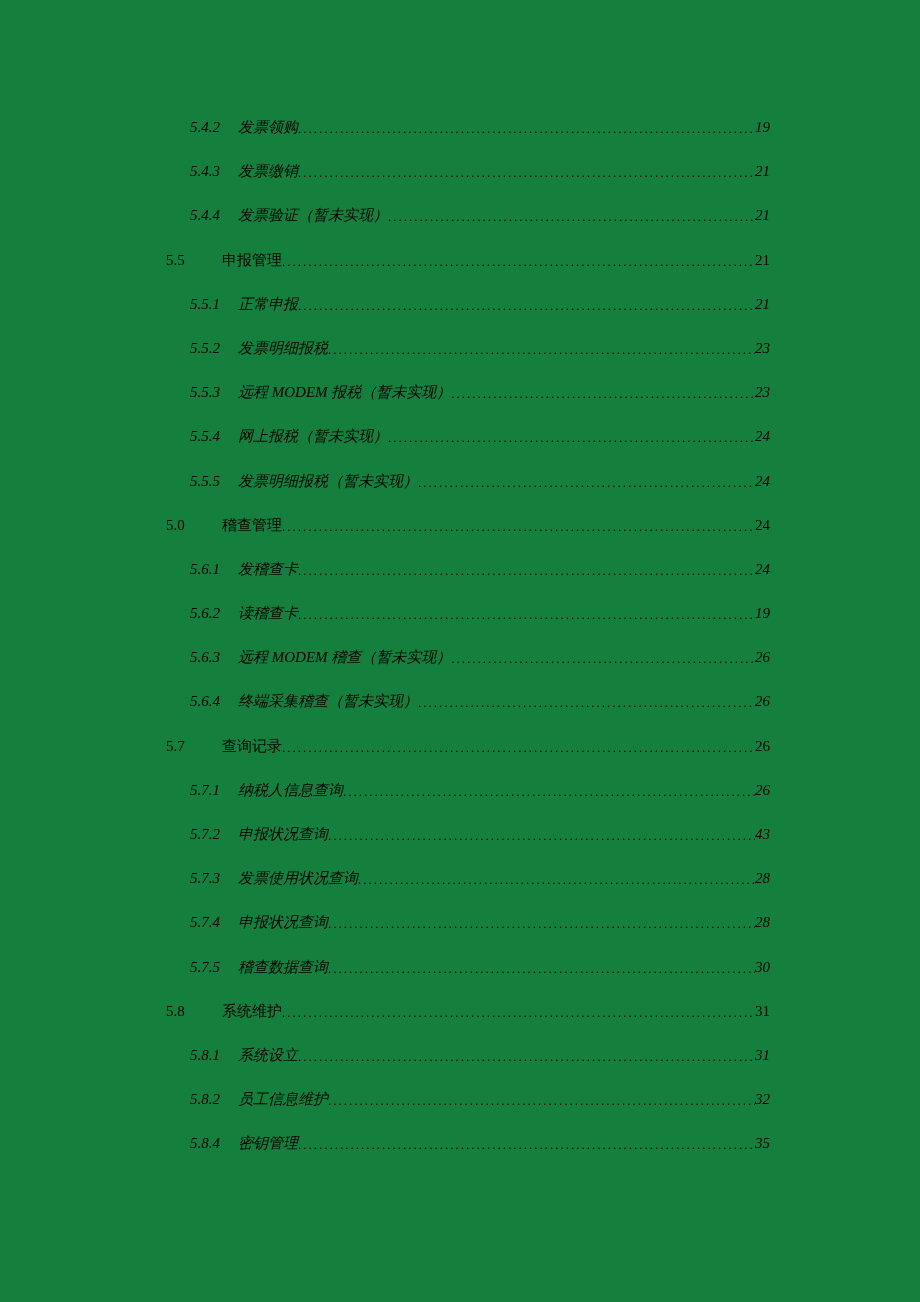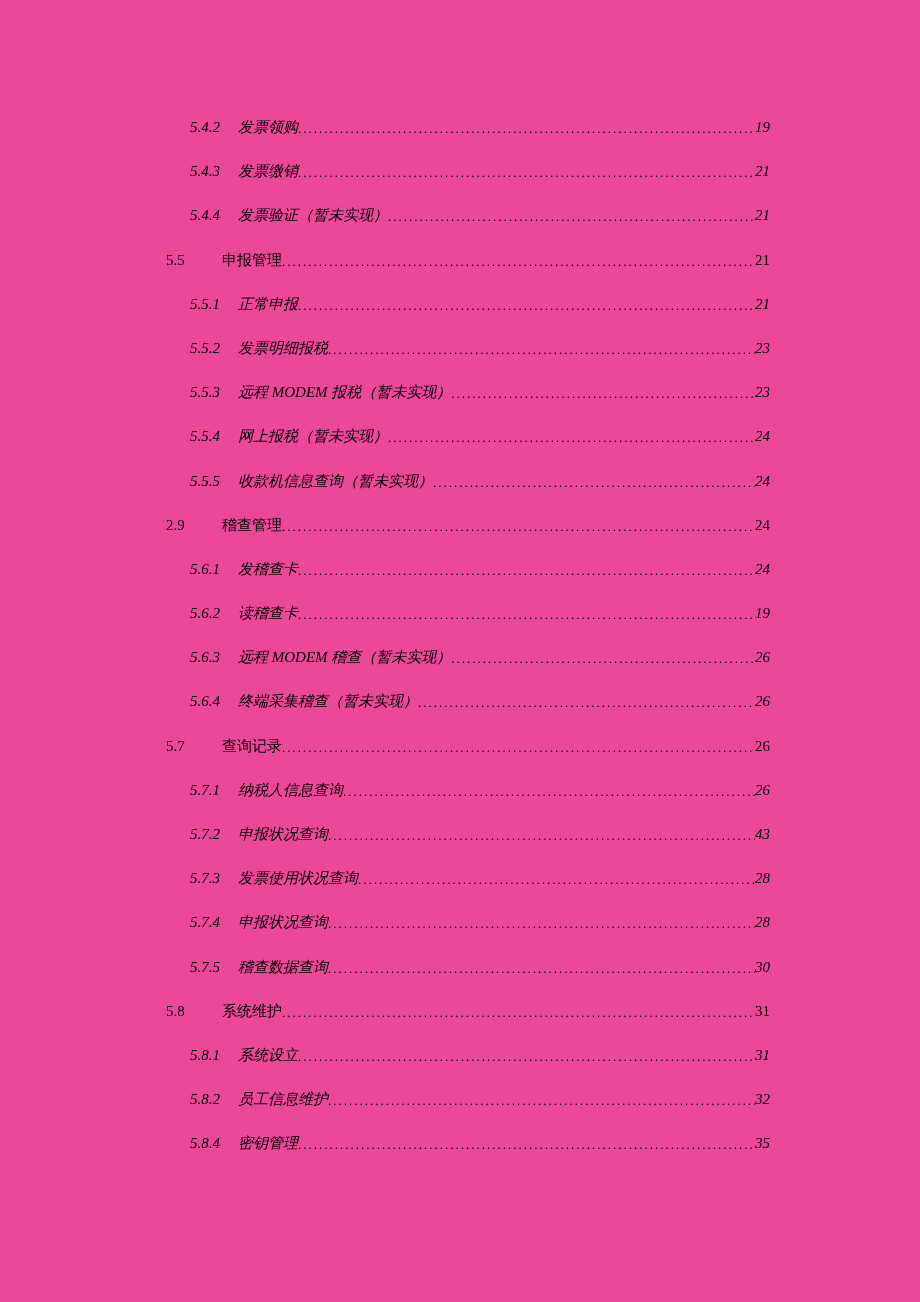--- a/index.html
+++ b/index.html
@@ -5,21 +5,21 @@
   html, body {
     margin: 0;
     padding: 0;
     background: #fff;
     width: 920px;
   }
   .page {
     position: relative;
     width: 920px;
     height: 1302px;
-    background: #ec4899;
+    background: #15803d;
     font-family: "Times New Roman", "SimSun", serif;
     color: #000;
   }
   .toc {
     position: absolute;
     top: 118px;
     left: 150px;
     width: 620px;
   }
   .row {
@@ -130,26 +130,26 @@
         <span class="pg">23</span>
       </div>
       <div class="row level2">
         <span class="num">5.5.4</span>
         <span class="title">网上报税（暂未实现）</span>
         <span class="leader"></span>
         <span class="pg">24</span>
       </div>
       <div class="row level2">
         <span class="num">5.5.5</span>
-        <span class="title">收款机信息查询（暂未实现）</span>
-        <span class="leader"></span>
-        <span class="pg">24</span>
-      </div>
-      <div class="row level1">
-        <span class="num">2.9</span>
+        <span class="title">发票明细报税（暂未实现）</span>
+        <span class="leader"></span>
+        <span class="pg">24</span>
+      </div>
+      <div class="row level1">
+        <span class="num">5.0</span>
         <span class="title">稽查管理</span>
         <span class="leader"></span>
         <span class="pg">24</span>
       </div>
       <div class="row level2">
         <span class="num">5.6.1</span>
         <span class="title">发稽查卡</span>
         <span class="leader"></span>
         <span class="pg">24</span>
       </div>

